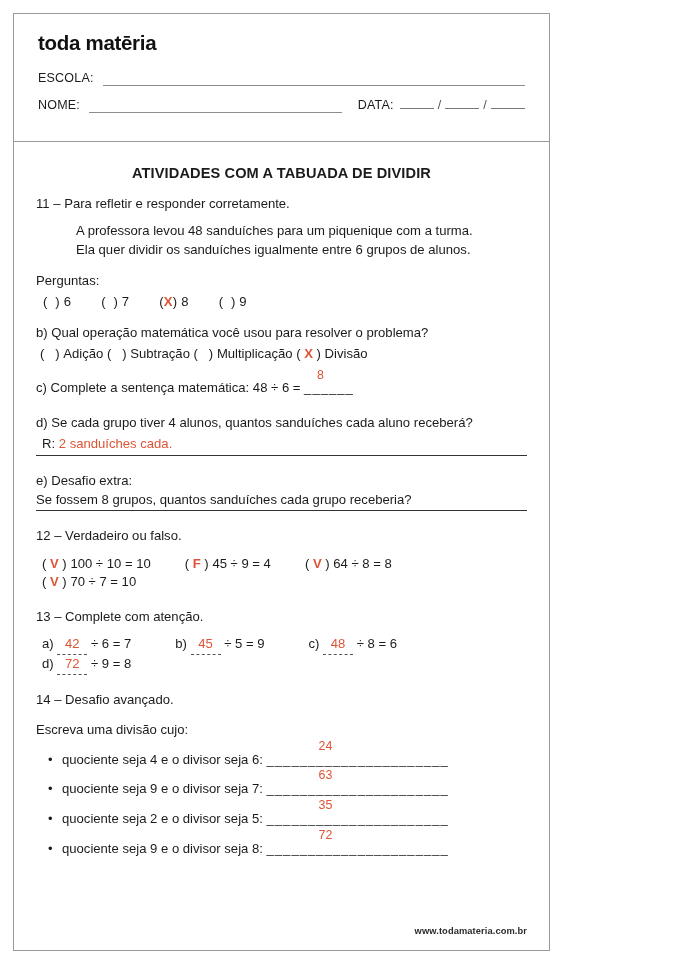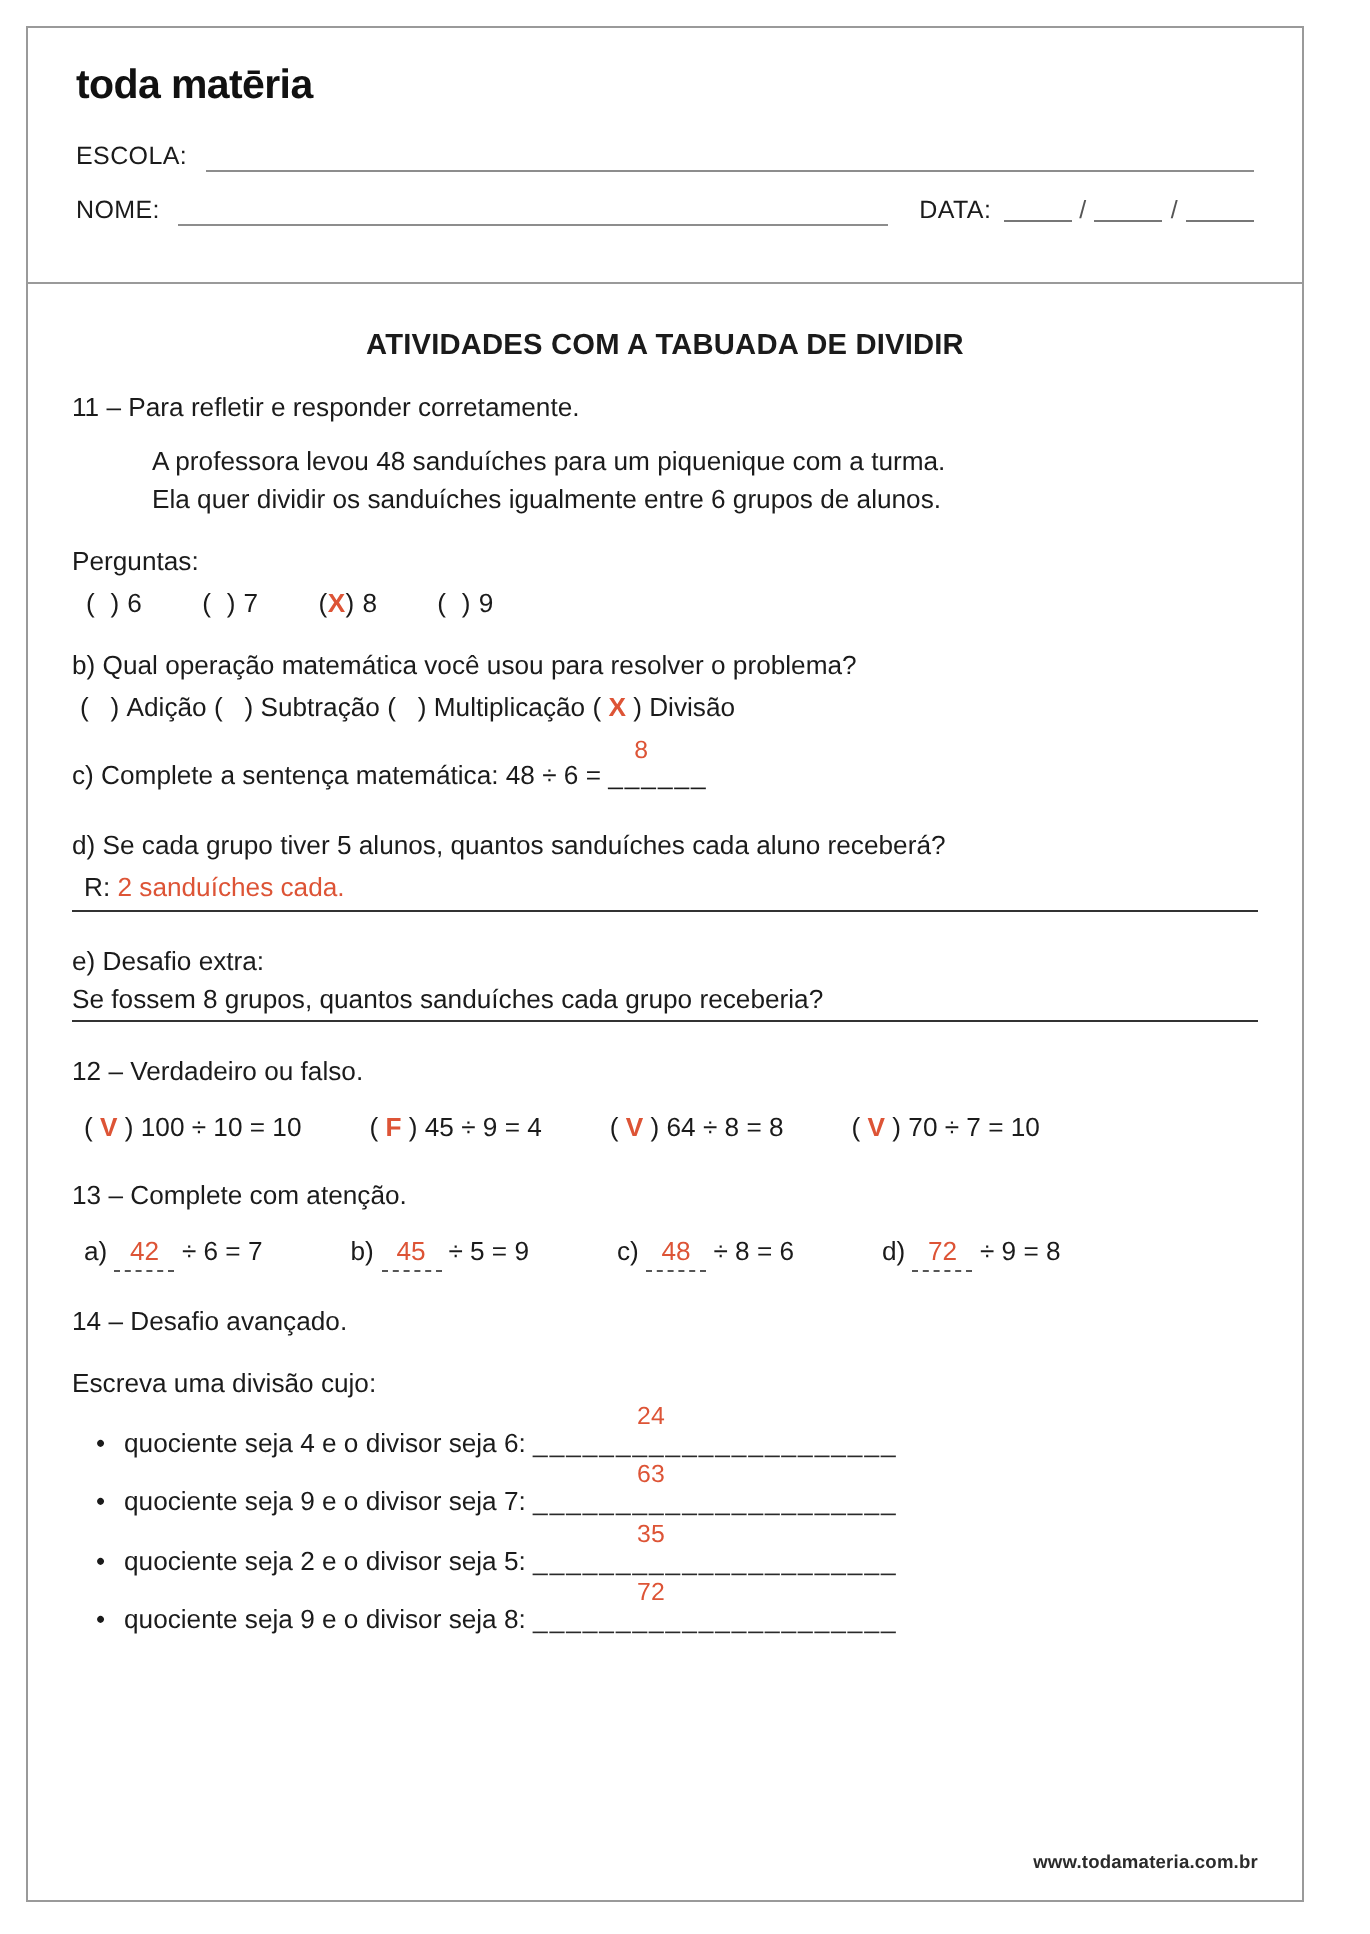--- a/index.html
+++ b/index.html
@@ -10,21 +10,21 @@
     background: #ffffff;
     font-family: "Liberation Sans", sans-serif;
     color: #1b1b1b;
     overflow: hidden;
   }
 
   .page {
     position: absolute;
     left: 13px;
     top: 13px;
-    width: 639px;
+    width: 537px;
     height: 938px;
     border: 1px solid #9a9a9a;
     background: #fff;
   }
 
   
   .header {
     padding: 17px 24px 12px 24px;
     border-bottom: 1px solid #9a9a9a;
     height: 128px;
@@ -47,21 +47,21 @@
   }
   .field-label { white-space: nowrap; padding-bottom: 1px; }
   .field-rule {
     flex: 1;
     border-bottom: 1.2px solid #8d8d8d;
     margin-left: 9px;
     height: 11px;
   }
   .date-group {
     display: flex;
-    align-items: center;
+    align-items: flex-start;
     margin-left: 16px;
     white-space: nowrap;
   }
   .date-label { padding-bottom: 1px; margin-right: 6px; }
   .date-blank {
     display: inline-block;
     width: 34px;
     border-bottom: 1.2px solid #777;
     height: 11px;
   }
@@ -232,21 +232,21 @@
       <span>(&nbsp;&nbsp;<span class="mark"></span>&nbsp;)&nbsp;<span>Adição</span></span>
       <span>(&nbsp;&nbsp;<span class="mark"></span>&nbsp;)&nbsp;<span>Subtração</span></span>
       <span>(&nbsp;&nbsp;<span class="mark"></span>&nbsp;)&nbsp;<span>Multiplicação</span></span>
       <span>(&nbsp;<span class="mark">X</span>&nbsp;)&nbsp;<span>Divisão</span></span>
     </div>
 
     <div class="gap-md">
       <span>c) Complete a sentença matemática: 48 ÷ 6 = </span><span class="blank-wrap"><span>______</span><span class="float-ans ans">8</span></span>
     </div>
 
-    <div class="gap-md">d) Se cada grupo tiver 5 alunos, quantos sanduíches cada aluno receberá?</div>
+    <div class="gap-md">d) Se cada grupo tiver 4 alunos, quantos sanduíches cada aluno receberá?</div>
     <div class="answer-line">
       <span>R:</span>
       <span class="ans">2 sanduíches cada.</span>
     </div>
     <div class="answer-rule"></div>
 
     <div class="gap-md">
       <div>e) Desafio extra:</div>
       <div>Se fossem 8 grupos, quantos sanduíches cada grupo receberia?</div>
     </div>

